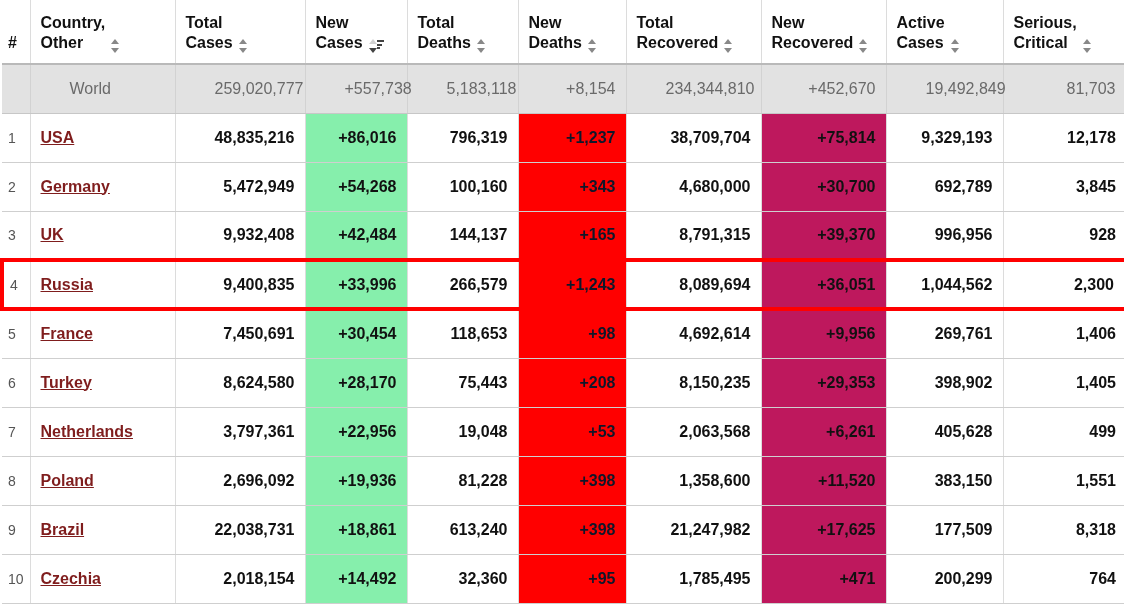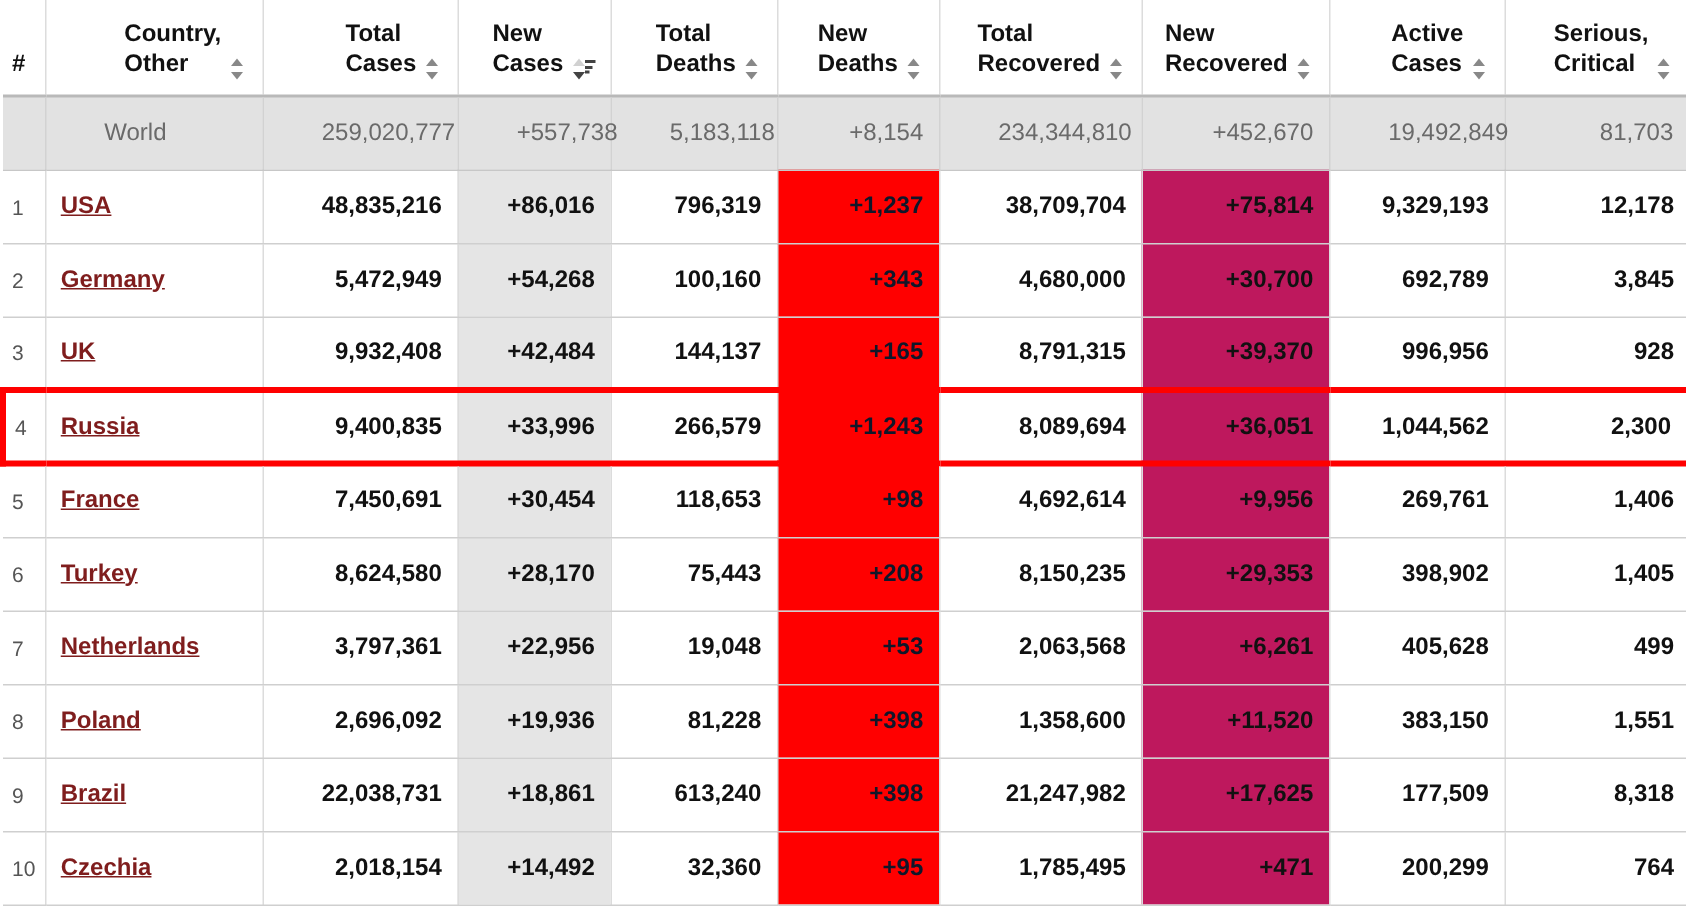--- a/index.html
+++ b/index.html
@@ -44,21 +44,21 @@
     height: 64px;
     box-sizing: border-box;
   }
   thead th.th-left { text-align: left; }
   thead th.th-rank { text-align: left; padding-left: 6px; padding-right: 4px; border-right: 1px solid #dcdcdc; }
   thead th:last-child { border-right: none; }
 
   .hdr-wrap {
     display: flex;
     align-items: flex-end;
-    justify-content: flex-end;
+    justify-content: flex-start;
     gap: 6px;
   }
   .hdr-text { display: block; }
   .sort-ico {
     flex: 0 0 auto;
     display: inline-block;
     width: 11px;
     height: 14px;
     position: relative;
     opacity: 0.82;
@@ -127,21 +127,21 @@
   tr.world td {
     background: #e2e2e2;
     color: #6a6a6a;
     font-weight: normal;
     border-right: 1px solid #d2d2d2;
     border-bottom: 1px solid #c7c7c7;
     padding-left: 39px;
   }
   tr.world td.country { color: #6a6a6a; font-weight: normal; }
 
-  td.newcases   { background: #e5e5e5; margin-top: 24px; }
+  td.newcases   { background: #86efac; margin-top: 24px; }
   td.newdeaths  { background: #ff0000; color: #0f172a; margin-left: 36px; }
   td.newrecov   { background: #be185d; }
 
   
   tr.highlight td {
     border-top: 4px solid #ff0000;
     border-bottom: 4px solid #ff0000;
   }
   tr.highlight td.rank {
     border-left: 4px solid #ff0000;

